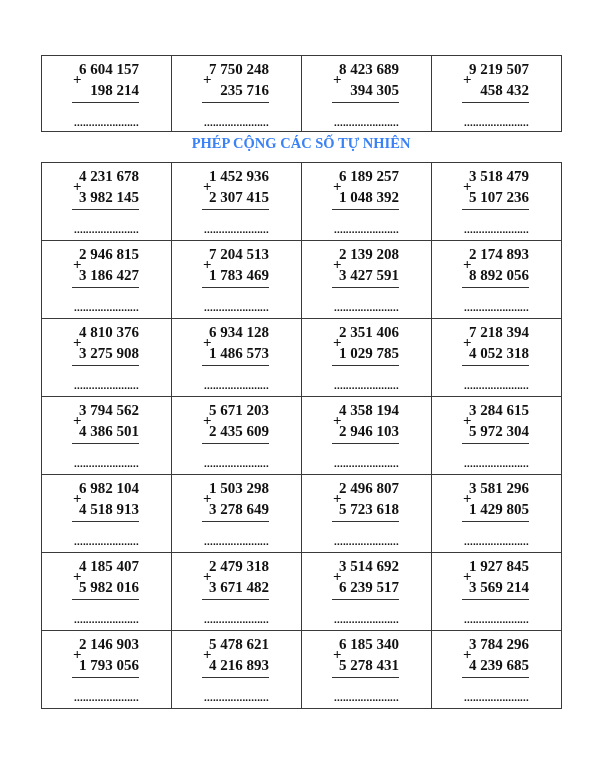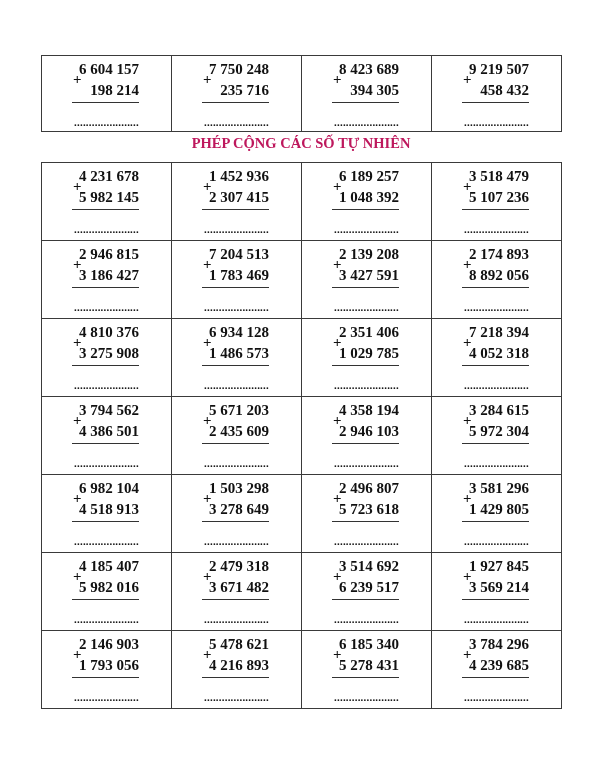--- a/index.html
+++ b/index.html
@@ -12,21 +12,21 @@
   #main-table { top: 162px; }
   #main-table td { height: 77px; }
   .prob { position: relative; width: 100%; height: 100%; font-weight: bold; }
   .a, .b { position: absolute; right: 32px; font-size: 15px; line-height: 16px; white-space: nowrap; }
   .a { top: 5px; }
   .b { top: 26px; }
   .plus { position: absolute; left: 31px; top: 15px; font-size: 15px; line-height: 16px; }
   .rule { position: absolute; left: 30px; right: 32px; top: 46px; border-top: 1px solid #333; }
   .dots { position: absolute; left: 30px; right: 30px; top: 60px; font-size: 11px; letter-spacing: 0.2px; overflow: hidden; white-space: nowrap; text-align: center; }
   #title { position: absolute; top: 135px; left: 0; width: 602px; text-align: center;
-           font-weight: bold; font-size: 14.5px; color: #be185d; }
+           font-weight: bold; font-size: 14.5px; color: #3b82f6; }
 </style>
 </head>
 <body>
 
 <table class="grid" id="top-table">
   <tbody id="top-body">
       <tr>
         <td>
     <div class="prob">
       <span class="a">6 604 157</span>
@@ -69,21 +69,21 @@
 
 <div id="title">PHÉP CỘNG CÁC SỐ TỰ NHIÊN</div>
 
 <table class="grid" id="main-table">
   <tbody id="main-body">
       <tr>
         <td>
     <div class="prob">
       <span class="a">4 231 678</span>
       <span class="plus">+</span>
-      <span class="b">5 982 145</span>
+      <span class="b">3 982 145</span>
       <div class="rule"></div>
       <div class="dots">......................</div>
     </div>
   </td>
         <td>
     <div class="prob">
       <span class="a">1 452 936</span>
       <span class="plus">+</span>
       <span class="b">2 307 415</span>
       <div class="rule"></div>

